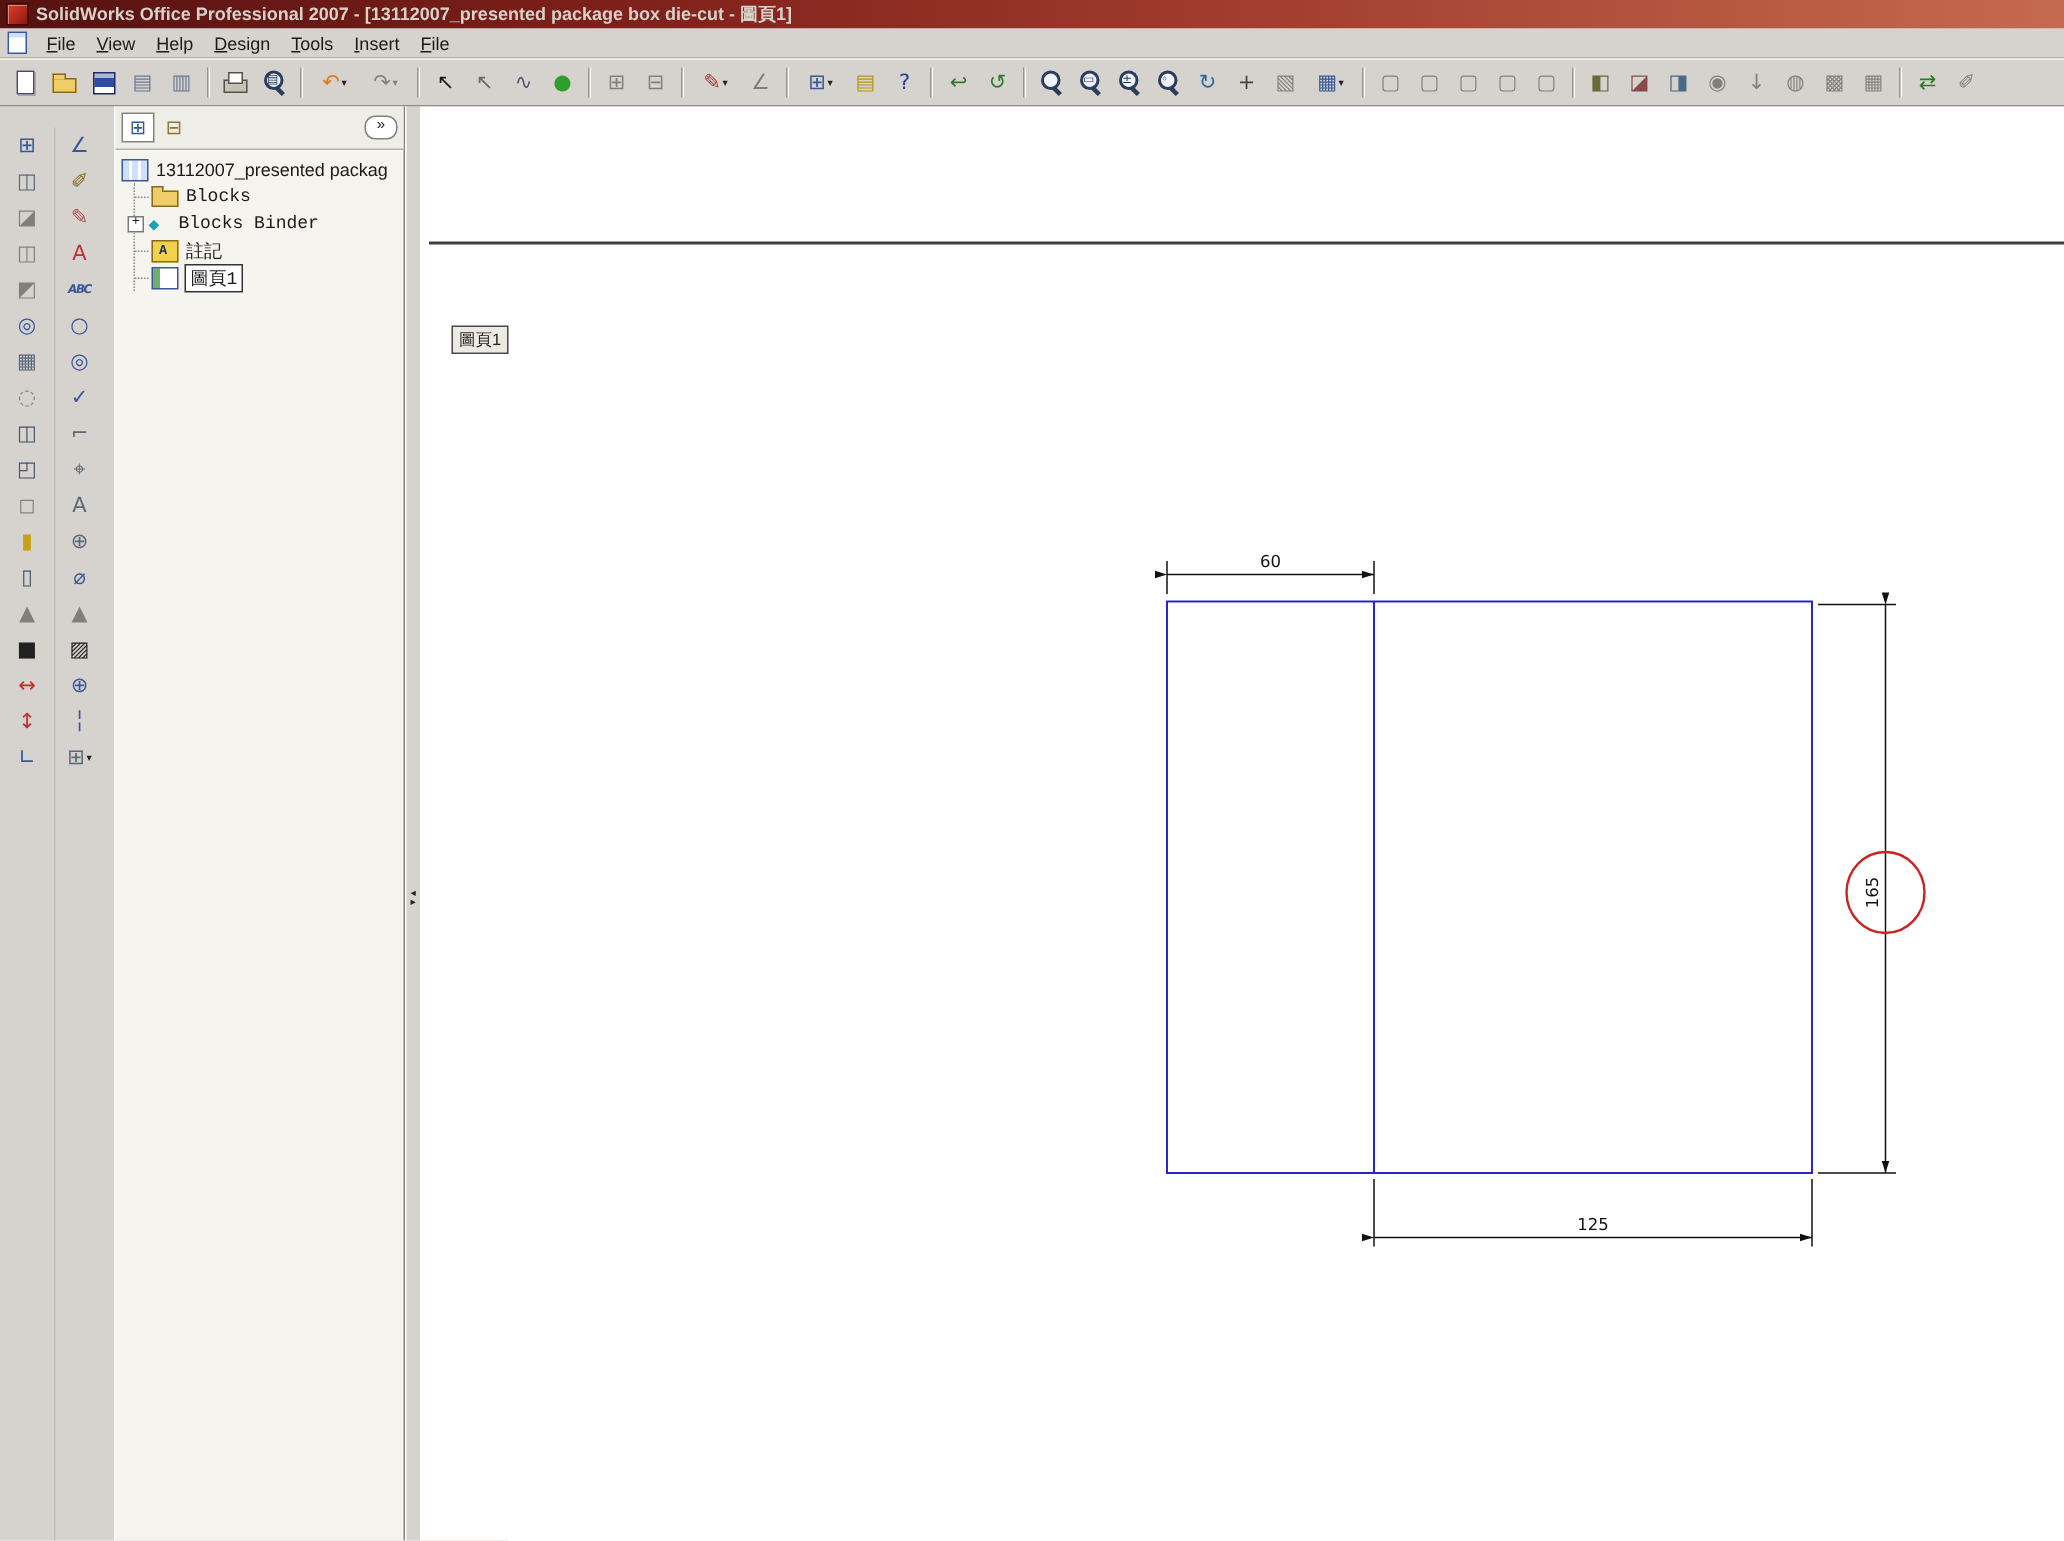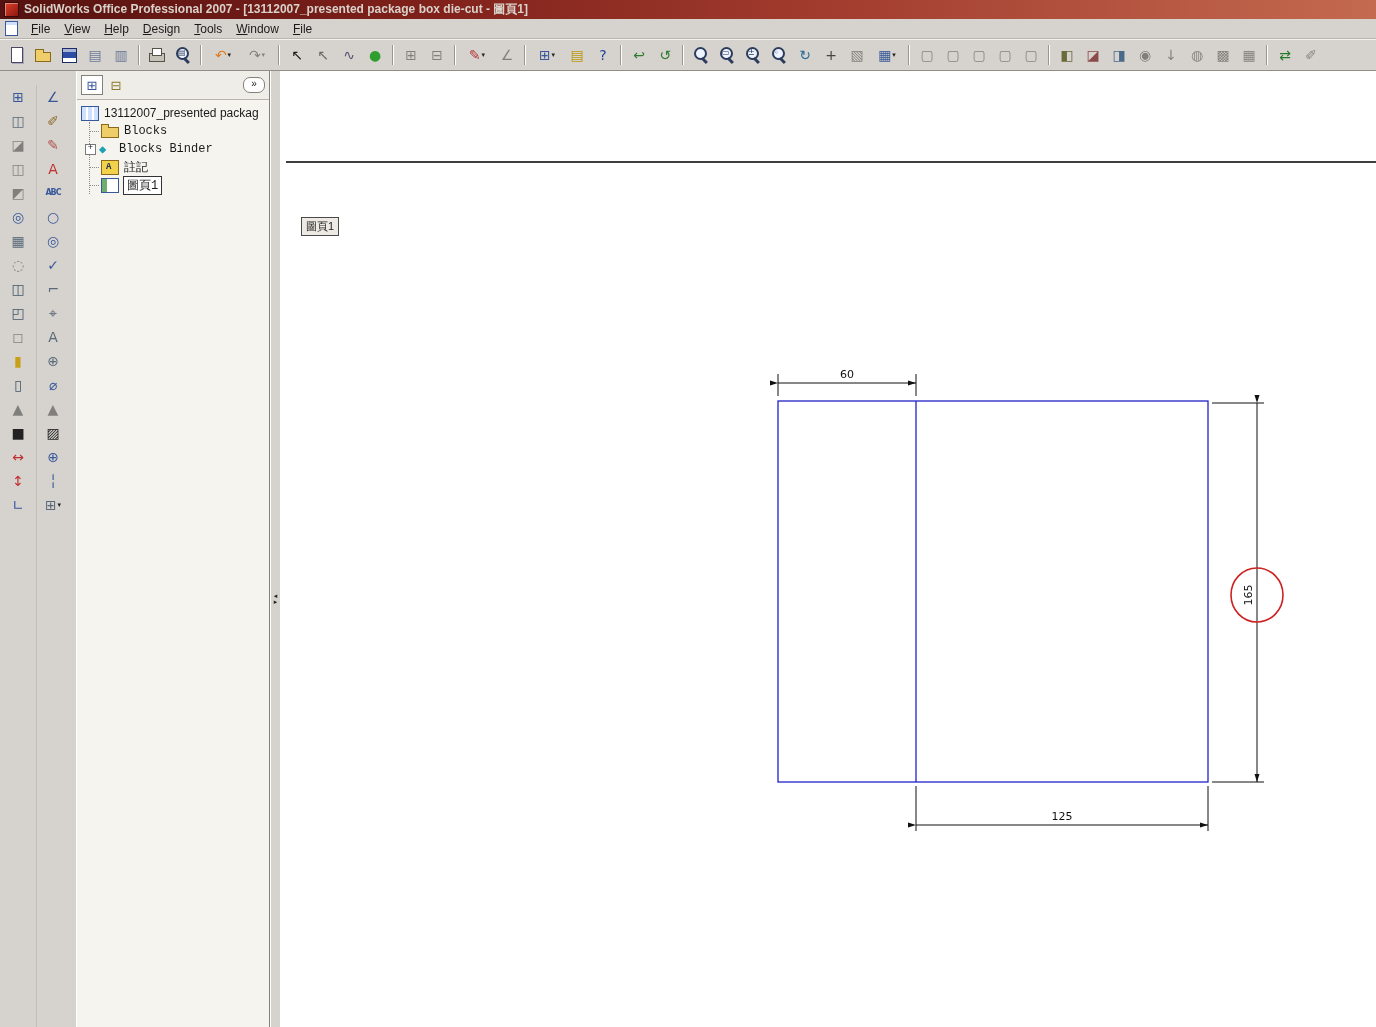--- a/index.html
+++ b/index.html
@@ -22,21 +22,21 @@
     box-shadow:inset 0 3px 0 #cfe0ff;flex:none;}
   .menu-item{padding:1px 7px;cursor:default;}
   .menu-item::first-letter{text-decoration:underline;}
 
   
   .toolbar{height:28px;flex:none;display:flex;align-items:center;background:#d6d3ce;
     border-top:1px solid #f4f2ee;border-bottom:1px solid #928e86;padding:1px 4px;overflow:hidden;}
   .tb-btn{position:relative;width:22px;height:22px;min-width:22px;display:inline-flex;
     align-items:center;justify-content:center;margin:0 1px;border:1px solid transparent;cursor:default;}
   .glyph{font-size:14px;line-height:1;font-family:"DejaVu Sans",sans-serif;}
-  .glyph.small{font-size:8px;font-weight:bold;letter-spacing:-1px;}
+  .glyph.small{font-size:8px;font-weight:bold;letter-spacing:-1px;font-style:italic;}
   .has-dd{width:30px;min-width:30px;}
   .dd{display:none;font-size:7px;margin-left:1px;color:#222;}
   .has-dd .dd{display:inline;}
   .disabled{opacity:.45;filter:grayscale(1);}
   .tb-sep{display:inline-block;width:0;height:20px;border-left:1px solid #9a968e;
     border-right:1px solid #fff;margin:0 4px;vertical-align:middle;}
 
   
   .shape .glyph{position:absolute;top:5px;left:7px;font-size:8px;z-index:2;}
   .shape-page::before{content:"";position:absolute;left:5px;top:3px;width:10px;height:14px;
@@ -117,21 +117,21 @@
     <span class="title-text">SolidWorks Office Professional 2007 - [13112007_presented package box die-cut - 圖頁1]</span>
   </div>
 
   <div class="menubar">
     <span class="doc-mini"></span>
     <span class="menu-item">File</span>
     <span class="menu-item">View</span>
     <span class="menu-item">Help</span>
     <span class="menu-item">Design</span>
     <span class="menu-item">Tools</span>
-    <span class="menu-item">Window</span>
+    <span class="menu-item">Insert</span>
     <span class="menu-item">File</span>
   </div>
 
   <div class="toolbar">
     <span class="tb-btn shape shape-page">
         <span class="glyph"></span>
       </span>
       <span class="tb-btn shape shape-folder">
         <span class="glyph"></span>
       </span>

